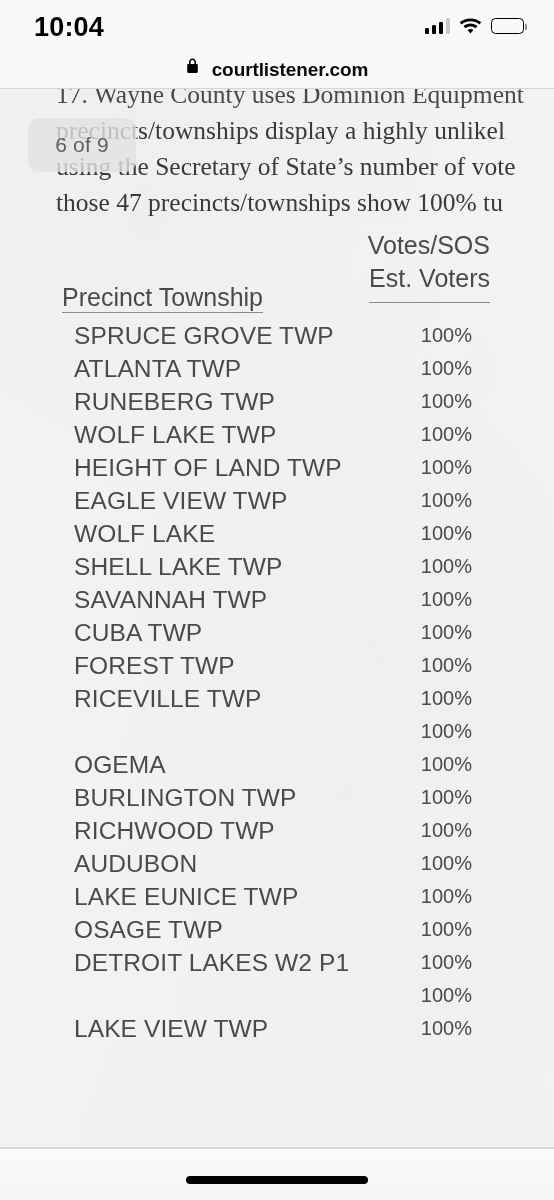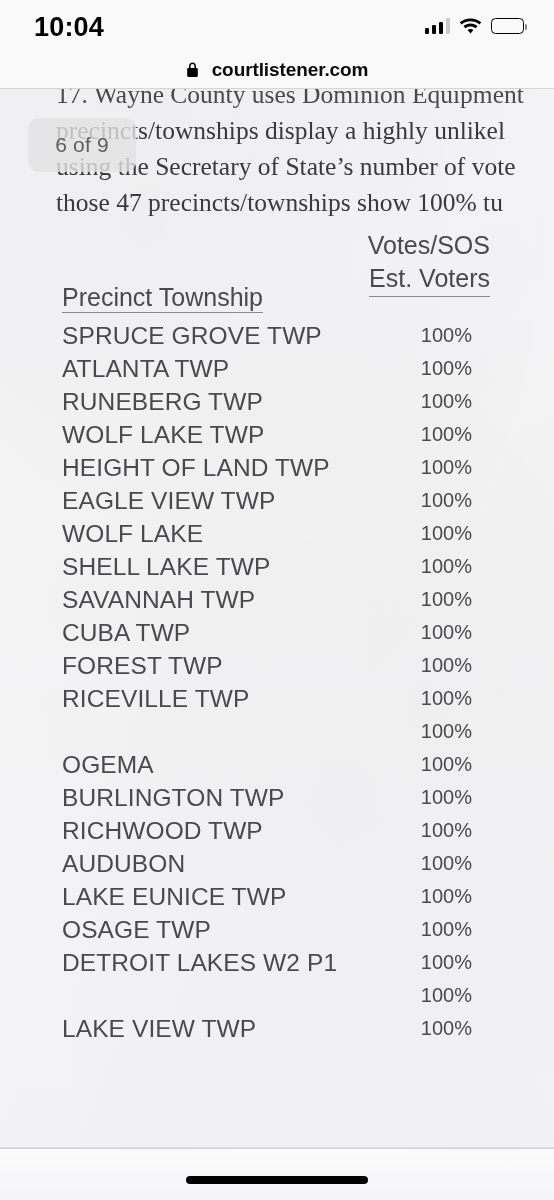--- a/index.html
+++ b/index.html
@@ -100,21 +100,20 @@
     width: 554px;
     height: 36px;
     background: #f9f9f9;
     display: flex;
     align-items: center;
     justify-content: center;
     box-sizing: border-box;
   }
   .url-inner {
     display: flex;
-    align-items: center;
     gap: 13px;
   }
   .lock-icon { width: 13px; height: 16px; display: block; margin-top: -1px; }
   .url-text {
     font-size: 19px;
     font-weight: bold;
     color: #0a0a0a;
     letter-spacing: -0.1px;
   }
   .chrome-divider {
@@ -214,28 +213,29 @@
     top: 0;
     text-align: right;
     font-size: 25px;
     color: #4a4a4d;
     line-height: 33px;
   }
   .th-votes .l1 { display: block; margin-left: 18px; }
   .th-votes .l2 {
     display: inline-block;
     border-bottom: 1.6px solid #8a8a8e;
-    padding-bottom: 1px;
+    padding-bottom: 7px;
   }
 
   .tbl-row {
     position: relative;
     height: 33px;
     display: flex;
     align-items: center;
+    margin-left: 12px;
   }
   .cell-name {
     position: absolute;
     left: 62px;
     font-size: 24.5px;
     color: #4a4a4d;
     letter-spacing: 0.1px;
     white-space: nowrap;
   }
   .cell-pct {

